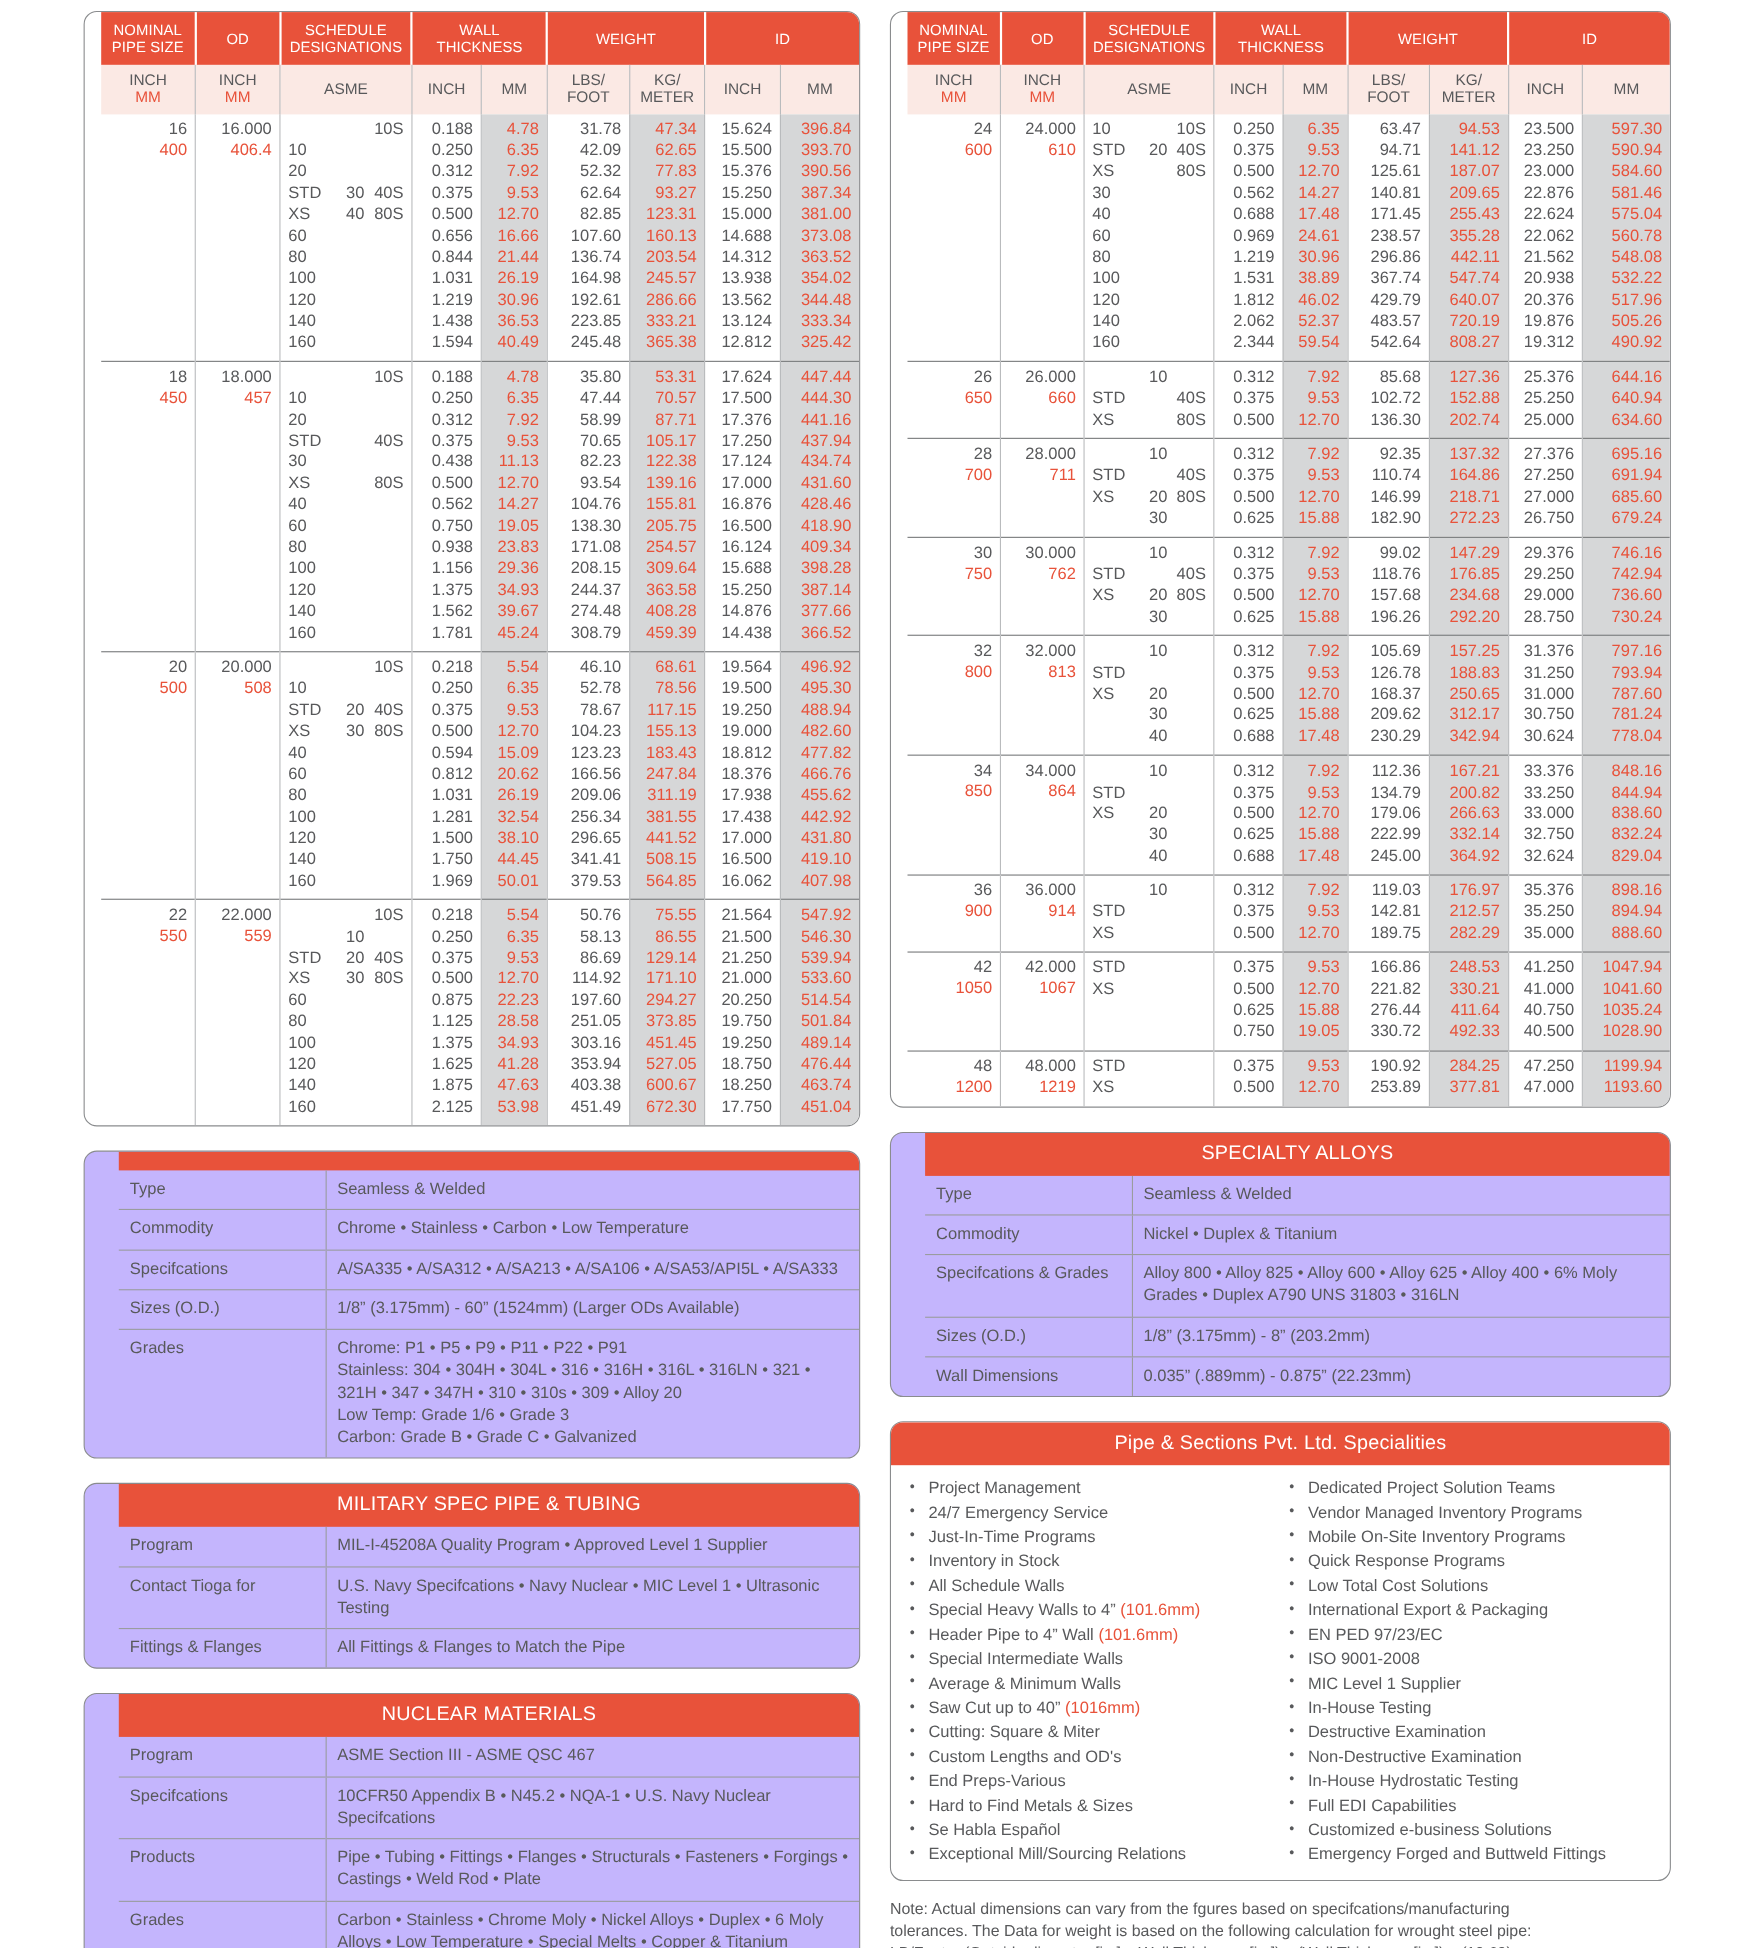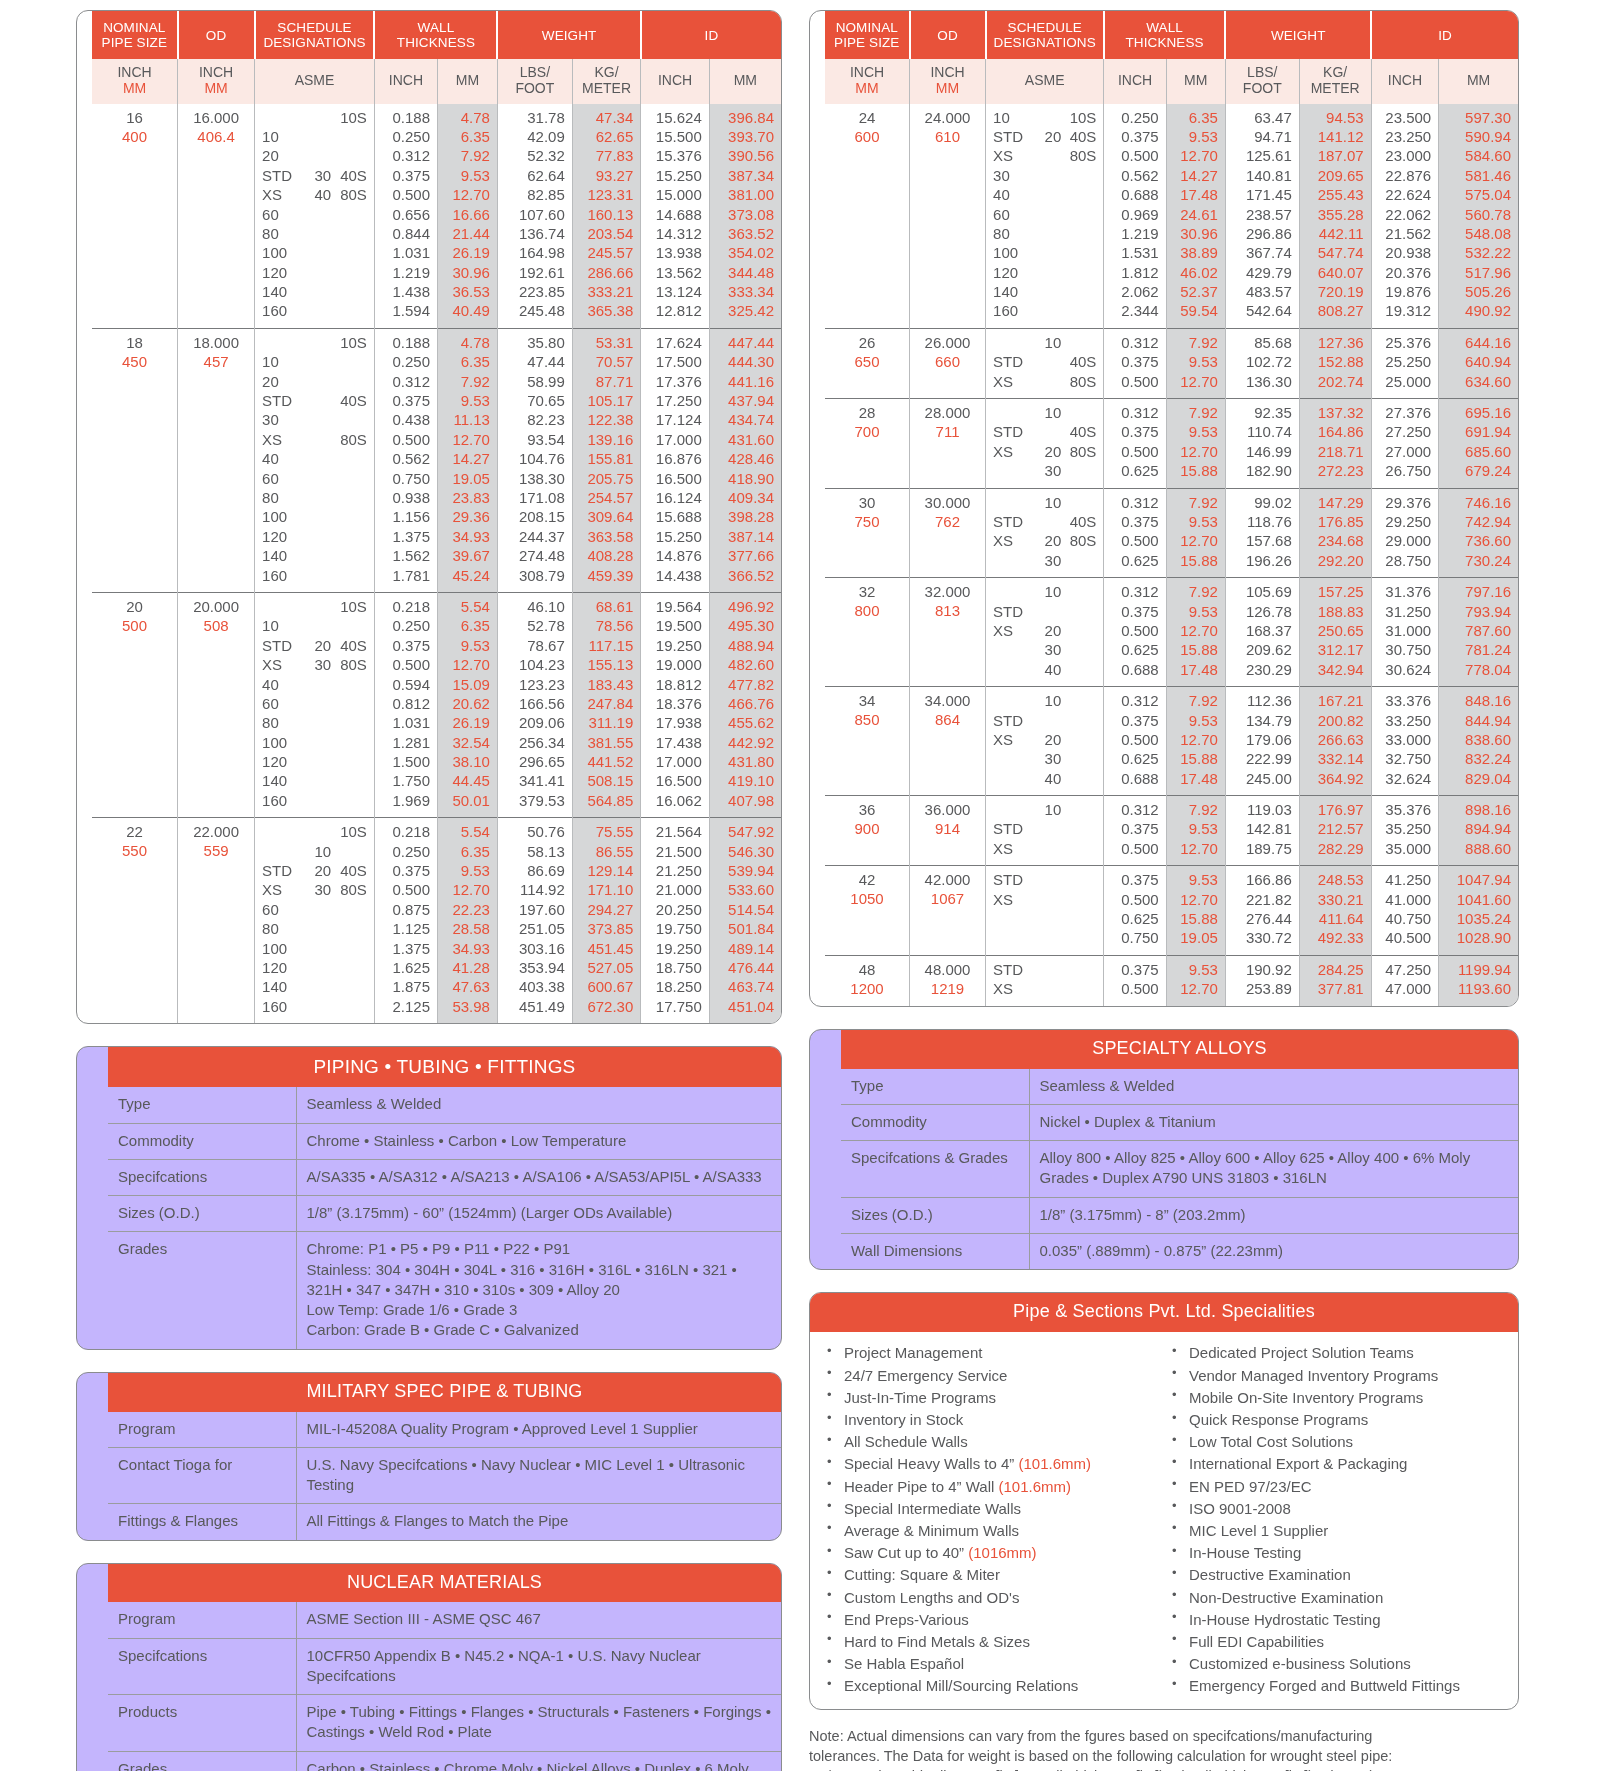--- a/index.html
+++ b/index.html
@@ -58,21 +58,21 @@
   .pt-body td {
     font-size:15px;
     line-height:1.28;
     vertical-align:top;
     border-right:1px solid #b9bbbd;
     padding:4px 7px 7px 7px;
     white-space:nowrap;
   }
   .pt-body td:last-child { border-right:none; }
   .pt-body tr + tr td { border-top:1px solid #77797b; }
-  .c-nps, .c-od { text-align:center; }
+  .c-nps, .c-od { text-align:right; }
   .c-nps .mm, .c-od .mm { color:#e8523a; }
   .c-sched { text-align:left; }
   .c-num { text-align:right; }
   .shade { background:#d6d7d8; }
   .red { color:#e8523a; }
 
   .sched-row { display:flex; white-space:nowrap; }
   .sched-a { width:46%; }
   .sched-b { width:24%; text-align:center; }
   .sched-c { width:30%; text-align:right; }
@@ -844,21 +844,20 @@
                     <div>451.04</div>
                   </div>
                 </td>
               </tr>
             </tbody>
         </table>
       </div>
 
       <div class="card">
         <div class="card-hd">
-          <div>PIPING • TUBING • FITTINGS</div>
         </div>
         <table>
             <tbody id="piping-rows">
               <tr>
                 <td class="lbl">Type</td>
                 <td class="val">
                   <div>Seamless &amp; Welded</div>
                 </td>
               </tr>
               <tr>

